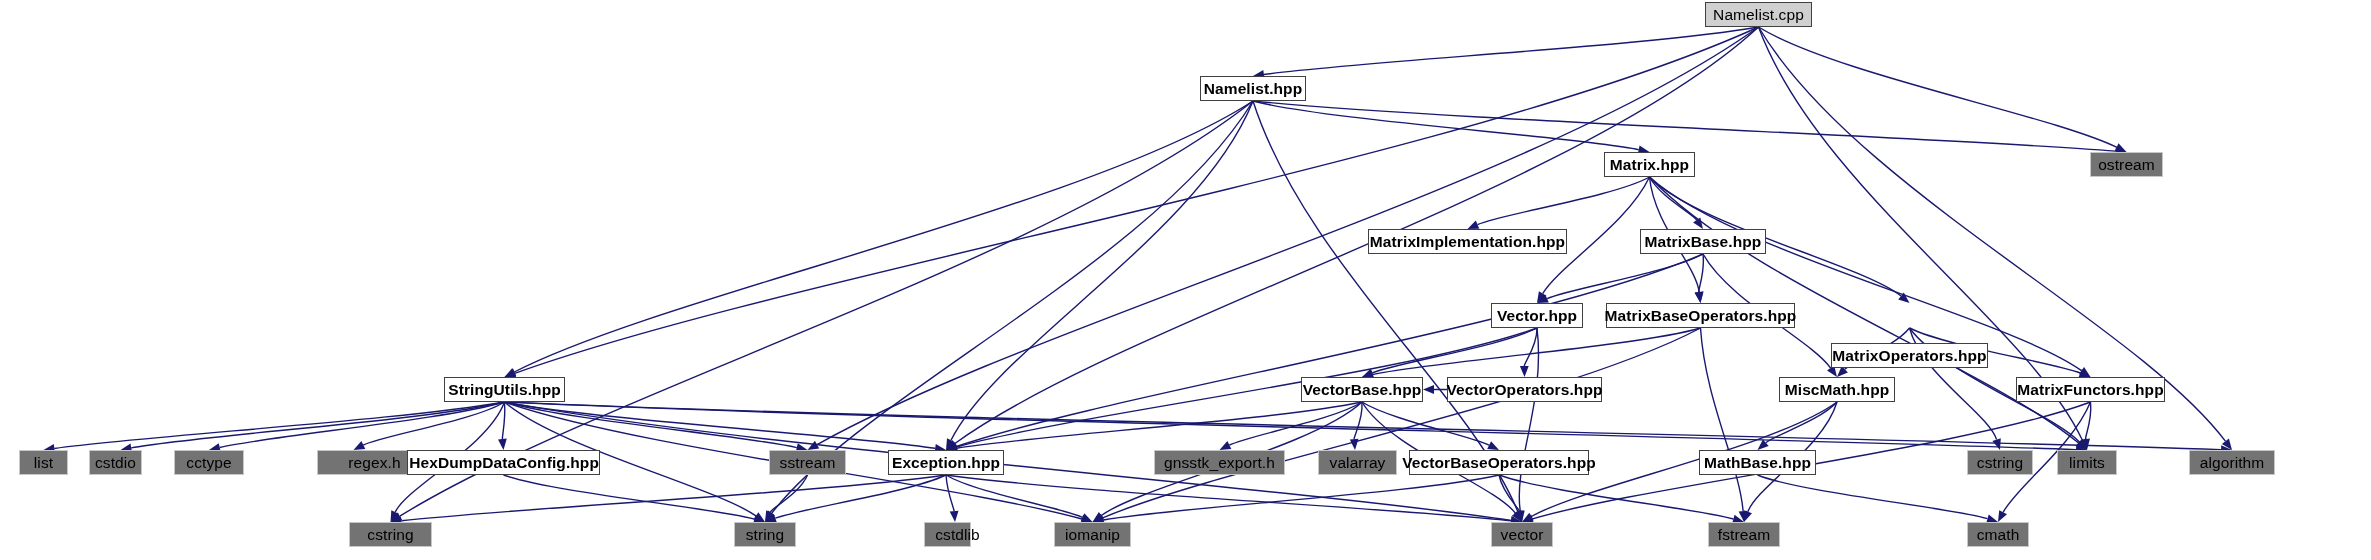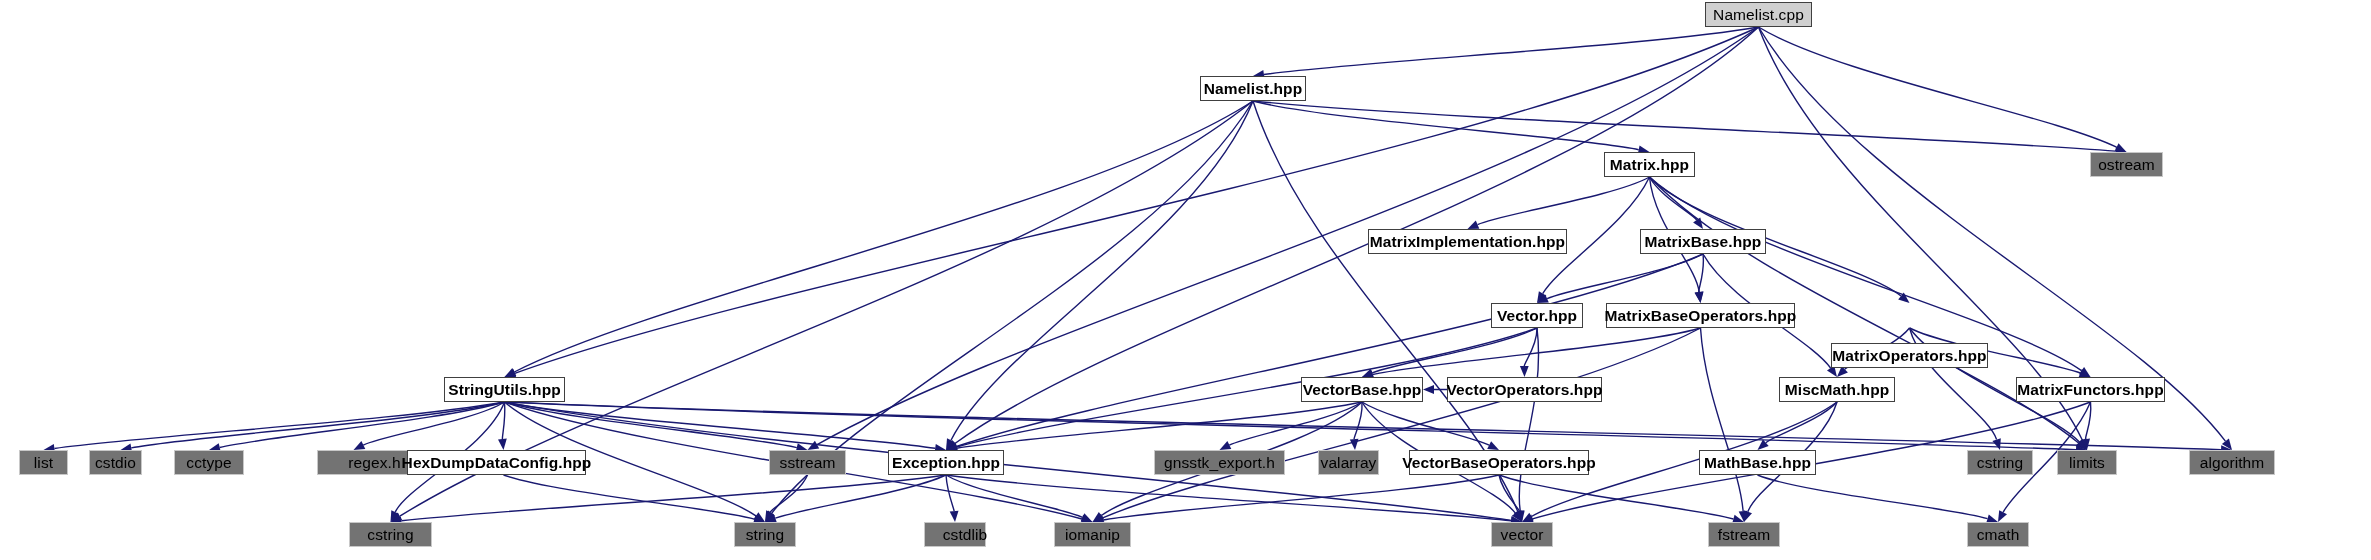--- a/index.html
+++ b/index.html
@@ -262,33 +262,33 @@
       </div>
       <div class="node system" style="left: 89px; top: 450px; width: 53px;">
         <span class="node-label">cstdio</span>
       </div>
       <div class="node system" style="left: 174px; top: 450px; width: 70px;">
         <span class="node-label">cctype</span>
       </div>
       <div class="node system" style="left: 317px; top: 450px; width: 94px; padding-left: 21px;">
         <span class="node-label">regex.h</span>
       </div>
-      <div class="node local" style="left: 407px; top: 450px; width: 179px;">
+      <div class="node local" style="left: 407px; top: 450px; width: 193px; justify-content: flex-end;">
         <span class="node-label">HexDumpDataConfig.hpp</span>
       </div>
       <div class="node system" style="left: 769px; top: 450px; width: 77px;">
         <span class="node-label">sstream</span>
       </div>
       <div class="node local" style="left: 888px; top: 450px; width: 116px;">
         <span class="node-label">Exception.hpp</span>
       </div>
       <div class="node system" style="left: 1154px; top: 450px; width: 131px;">
         <span class="node-label">gnsstk_export.h</span>
       </div>
-      <div class="node system" style="left: 1318px; top: 450px; width: 61px;">
+      <div class="node system" style="left: 1318px; top: 450px; width: 79px;">
         <span class="node-label">valarray</span>
       </div>
       <div class="node local" style="left: 1409px; top: 450px; width: 180px;">
         <span class="node-label">VectorBaseOperators.hpp</span>
       </div>
       <div class="node local" style="left: 1699px; top: 450px; width: 117px;">
         <span class="node-label">MathBase.hpp</span>
       </div>
       <div class="node system" style="left: 1967px; top: 450px; width: 66px;">
         <span class="node-label">cstring</span>
@@ -298,21 +298,21 @@
       </div>
       <div class="node system" style="left: 2189px; top: 450px; width: 86px;">
         <span class="node-label">algorithm</span>
       </div>
       <div class="node system" style="left: 349px; top: 522px; width: 83px;">
         <span class="node-label">cstring</span>
       </div>
       <div class="node system" style="left: 734px; top: 522px; width: 62px;">
         <span class="node-label">string</span>
       </div>
-      <div class="node system" style="left: 924px; top: 522px; width: 62px; padding-left: 20px;">
+      <div class="node system" style="left: 924px; top: 522px; width: 47px; padding-left: 20px;">
         <span class="node-label">cstdlib</span>
       </div>
       <div class="node system" style="left: 1054px; top: 522px; width: 77px;">
         <span class="node-label">iomanip</span>
       </div>
       <div class="node system" style="left: 1491px; top: 522px; width: 62px;">
         <span class="node-label">vector</span>
       </div>
       <div class="node system" style="left: 1708px; top: 522px; width: 72px;">
         <span class="node-label">fstream</span>

